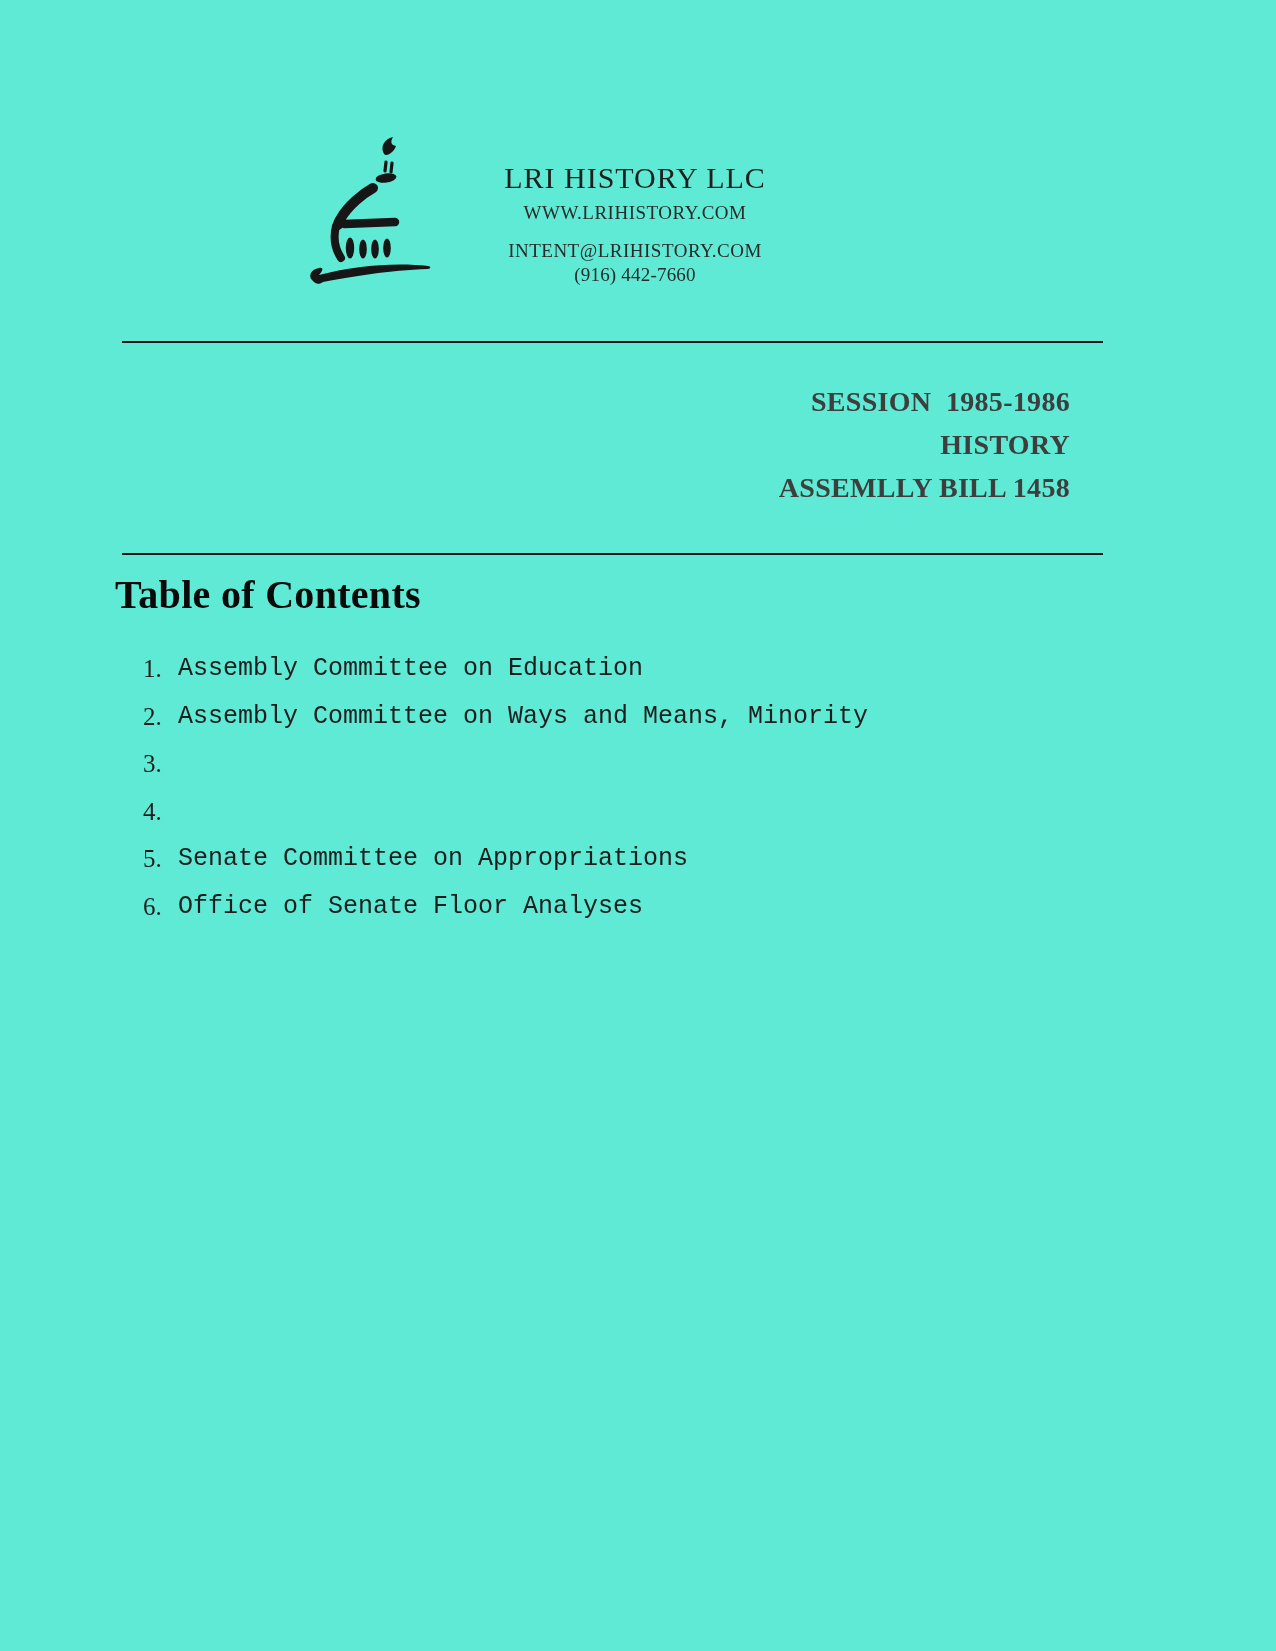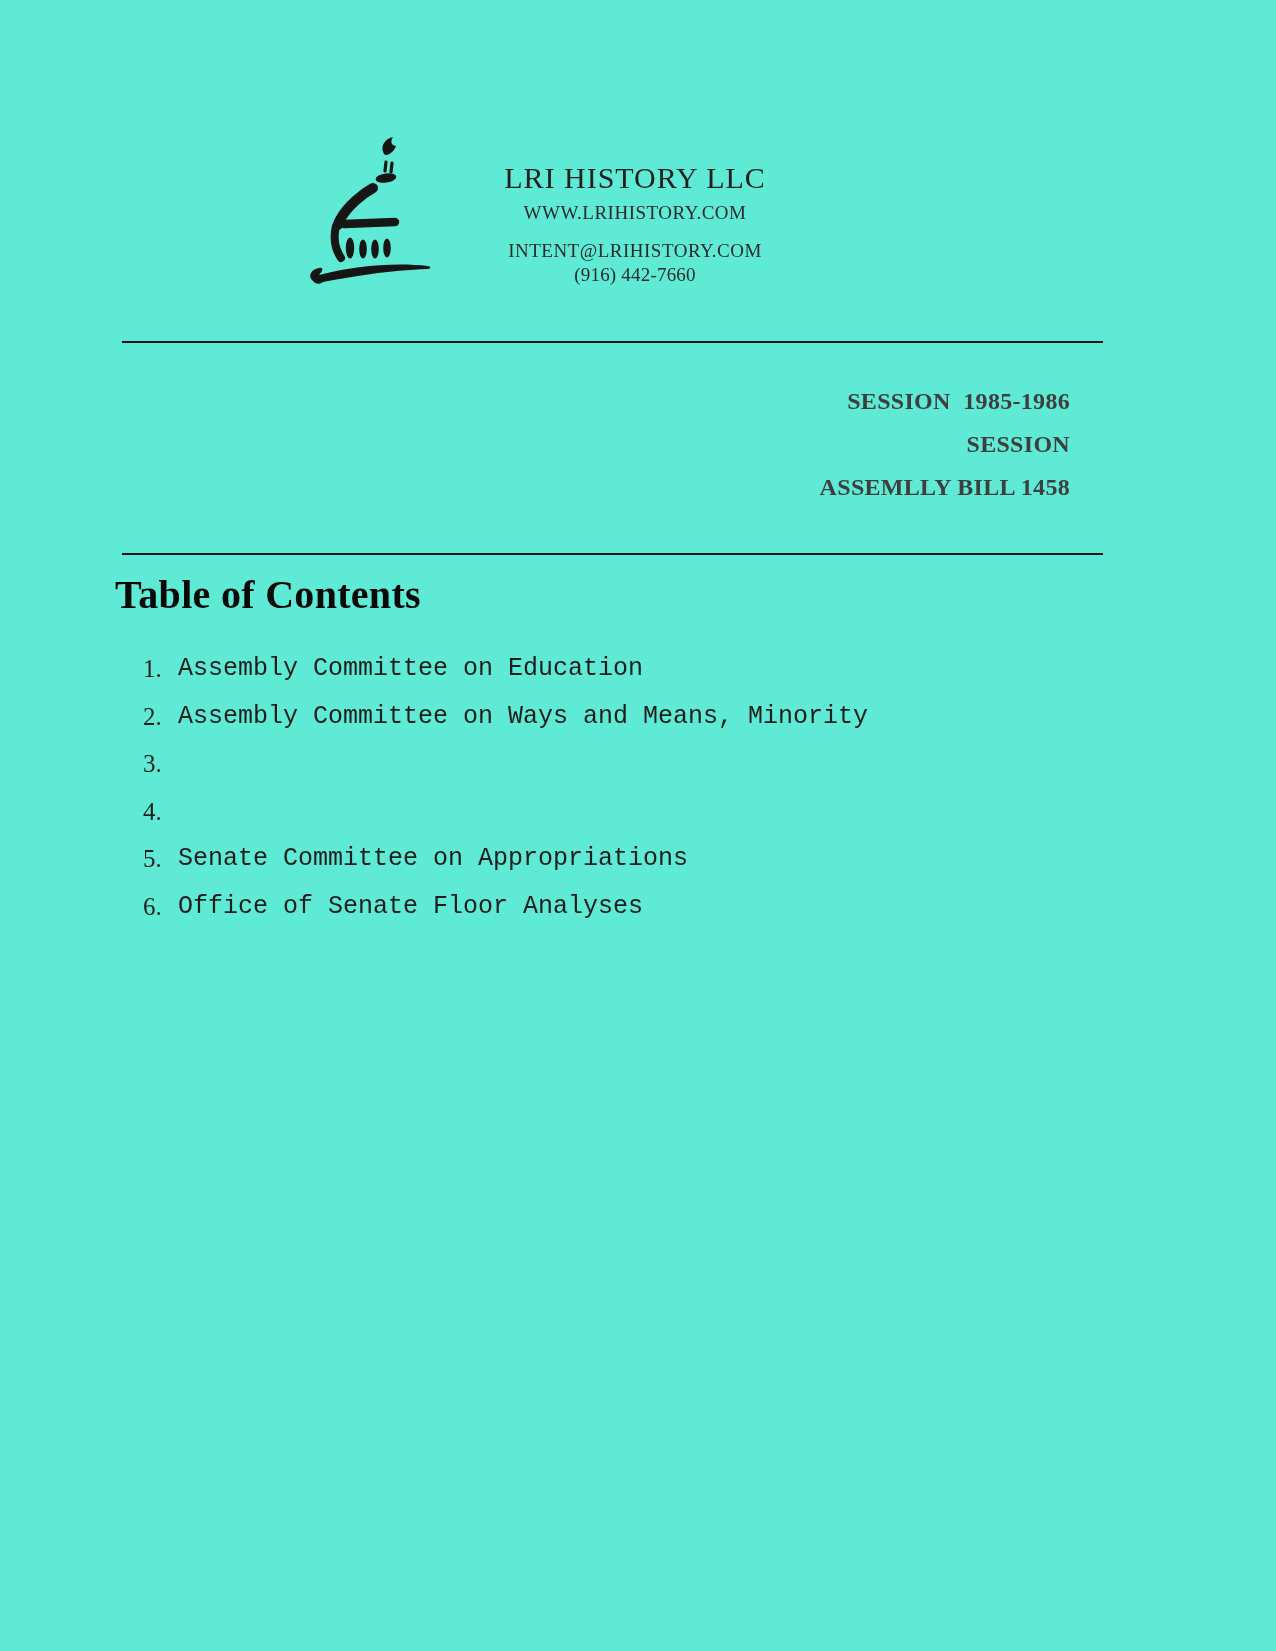--- a/index.html
+++ b/index.html
@@ -56,21 +56,21 @@
   .rule-top    { top: 341px; }
   .rule-bottom { top: 553px; }
 
   
   .session-block {
     position: absolute;
     right: 234px;
     top: 380px;
     text-align: right;
     font-weight: bold;
-    font-size: 24px;
+    font-size: 28px;
     line-height: 43px;
     color: #3e3e3e;
     letter-spacing: 0.3px;
   }
   .session-line { white-space: pre; }
 
   
   .toc-title {
     position: absolute;
     left: 115px;
@@ -139,21 +139,21 @@
     <div class="contact-line contact-web">WWW.LRIHISTORY.COM</div>
     <div class="contact-line contact-email">INTENT@LRIHISTORY.COM</div>
     <div class="contact-line contact-phone">(916) 442-7660</div>
   </div>
 
   <div class="rule rule-top"></div>
   <div class="rule rule-bottom"></div>
 
   <div class="session-block">
     <div class="session-line">SESSION  1985-1986</div>
-    <div class="session-line">SESSION</div>
+    <div class="session-line">HISTORY</div>
     <div class="session-line">ASSEMLLY BILL 1458</div>
   </div>
 
   <div class="toc-title">Table of Contents</div>
 
   <ol class="toc-list">
     <li class="toc-row">
       <span class="toc-num">1.</span>
       <span class="toc-label">Assembly Committee on Education</span>
     </li>

